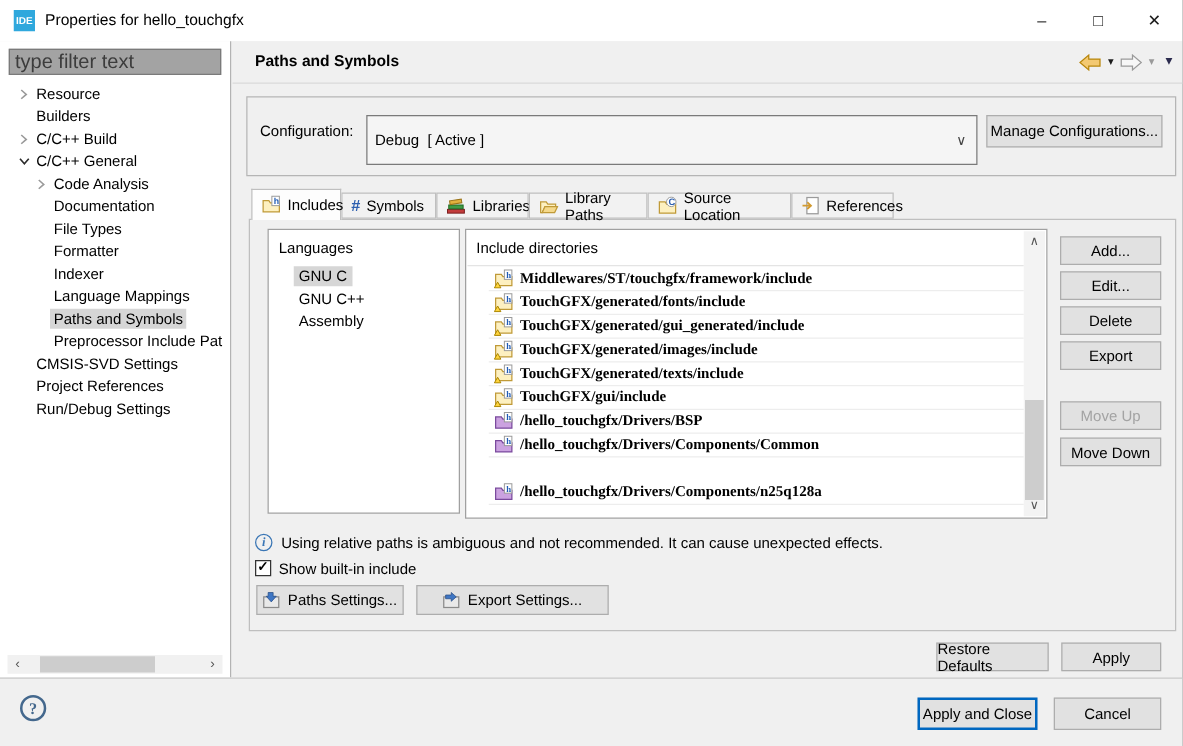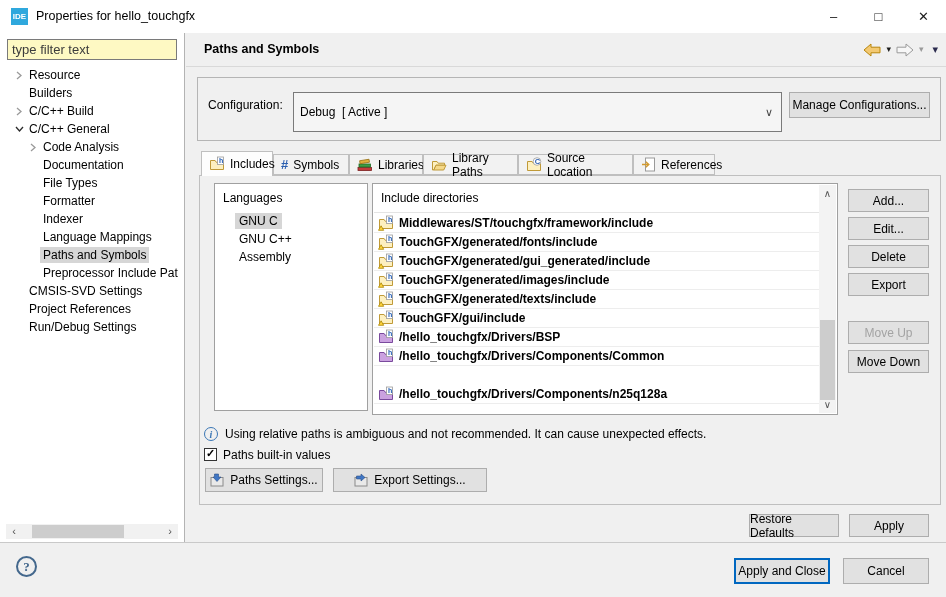--- a/index.html
+++ b/index.html
@@ -10,21 +10,21 @@
   .titlebar{left:0;top:0;width:946px;height:33px;background:#ffffff;}
   .app-badge{left:11px;top:8px;width:17px;height:17px;background:#2fa8dd;color:#fff;
              font-weight:bold;font-size:8px;line-height:17px;text-align:center;}
   .win-title{left:36px;top:0;line-height:33px;font-size:12.5px;}
   .win-controls{right:0;top:0;height:33px;display:flex;}
   .win-btn{width:45px;height:33px;display:flex;align-items:center;justify-content:center;
            font-size:13px;color:#1b1b1b;}
   
   .sidebar{left:0;top:33px;width:185px;height:509px;background:#fff;border-right:1px solid #b3b3b3;box-sizing:border-box;}
   .filter{position:absolute;left:7px;top:6px;width:160px;height:19px;border:1px solid #7a7a7a;
-          font-family:"Liberation Sans",sans-serif;font-size:13px;padding:0 4px;background:#fef9c3;color:#222;}
+          font-family:"Liberation Sans",sans-serif;font-size:16px;padding:0 4px;background:#a3a3a3;color:#222;}
   .filter::placeholder{color:#3c3c3c;opacity:1;}
   .tree-item{position:absolute;height:18px;display:flex;align-items:center;white-space:nowrap;cursor:default;}
   .tree-item .chev{width:14px;display:flex;justify-content:center;align-items:center;}
   .tree-label{padding:1px 3px;}
   .tree-label.sel{background:#d6d6d6;}
   .hscroll{left:6px;top:491px;width:172px;height:15px;background:#f1f1f1;display:flex;align-items:center;}
   .hs-arrow{width:16px;text-align:center;color:#555;font-size:11px;line-height:15px;}
   .hs-track{position:relative;flex:1;height:15px;}
   .hs-thumb{position:absolute;left:10px;top:1px;width:92px;height:13px;background:#cdcdcd;}
   
@@ -50,22 +50,22 @@
        border:1px solid #bfbfbf;background:#f2f2f2;}
   .tab.active{background:#fdfdfd;border-bottom:none;z-index:3;}
   .hash-ic{color:#2c5fb0;font-weight:bold;font-size:13px;}
   
   .panel{background:#fff;border:1px solid #a0a0a0;box-sizing:border-box;}
   .panel-title{position:absolute;left:8px;top:7px;}
   .lang-item{position:absolute;left:20px;height:18px;display:flex;align-items:center;}
   .lang-item span{padding:1px 4px;}
   .lang-item .sel{background:#d6d6d6;}
   .inc-sep{position:absolute;left:1px;right:18px;top:28px;border-top:1px solid #e4e4e4;}
-  .inc-row{position:absolute;left:1px;right:18px;height:19px;display:flex;align-items:center;gap:5px;
-           padding-left:4px;border-bottom:1px solid #ededed;font-weight:bold;white-space:nowrap;overflow:hidden;}
+  .inc-row{position:absolute;left:18px;right:18px;height:19px;display:flex;align-items:center;gap:5px;
+           padding-left:4px;border-bottom:1px solid #ededed;font-weight:bold;white-space:nowrap;overflow:hidden;font-family:Liberation Serif, serif;}
   .vscroll{position:absolute;right:1px;top:1px;width:17px;bottom:1px;background:#f3f3f3;}
   .vs-arrow{position:absolute;left:0;width:17px;height:17px;text-align:center;color:#555;font-size:10px;line-height:17px;}
   .vs-thumb{position:absolute;left:1px;width:15px;background:#cdcdcd;}
   
   .info-circle{display:inline-flex;width:14px;height:14px;border:1px solid #3a76b5;border-radius:50%;
                color:#3a76b5;font-family:"Liberation Serif",serif;font-style:italic;font-weight:bold;
                font-size:10px;align-items:center;justify-content:center;box-sizing:border-box;}
   .checkbox{position:absolute;width:13px;height:13px;border:1px solid #333;background:#fff;
             display:flex;align-items:center;justify-content:center;font-size:11px;font-weight:bold;box-sizing:border-box;}
   .bottombar{left:0;top:542px;width:946px;height:55px;background:#f0f0f0;border-top:1px solid #c9c9c9;box-sizing:border-box;}
@@ -409,21 +409,21 @@
     </div>
 
   <div class="abs" style="left:204px;top:427px;display:flex;align-items:center;gap:7px;">
     <span class="info-circle">i</span>
     <span>Using relative paths is ambiguous and not recommended. It can cause unexpected effects.</span>
   </div>
 
   <div class="abs checkbox" style="left:204px;top:448px;">
     <span style="margin-top:-2px;">✓</span>
   </div>
-  <div class="abs" style="left:223px;top:448px;">Paths built-in values</div>
+  <div class="abs" style="left:223px;top:448px;">Show built-in include</div>
 
   <div class="abs btn" style="left:205px;top:468px;width:118px;height:24px;">
     <span>
         <svg width="15" height="14" viewBox="0 0 15 14">
           <rect x="1" y="4.5" width="12" height="8.5" fill="#e9e9e9" stroke="#8a8a8a"></rect>
           <path d="M4.5 1 h4 v3 h2.5 L7 8.5 3 4 h1.5 z" fill="#3f76c4" stroke="#2a4f86" stroke-width="0.6"></path>
         </svg>
       </span>
     <span>Paths Settings...</span>
   </div>

